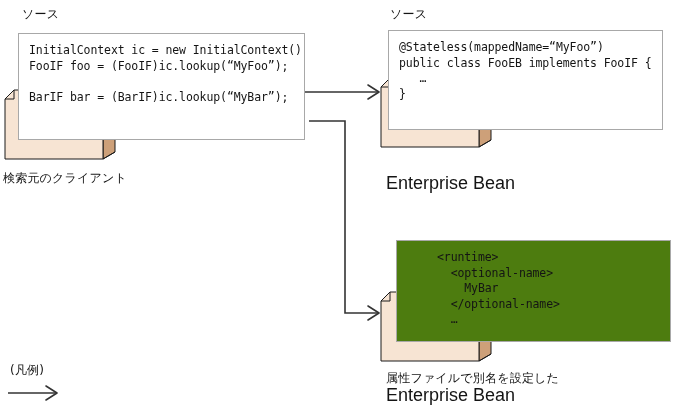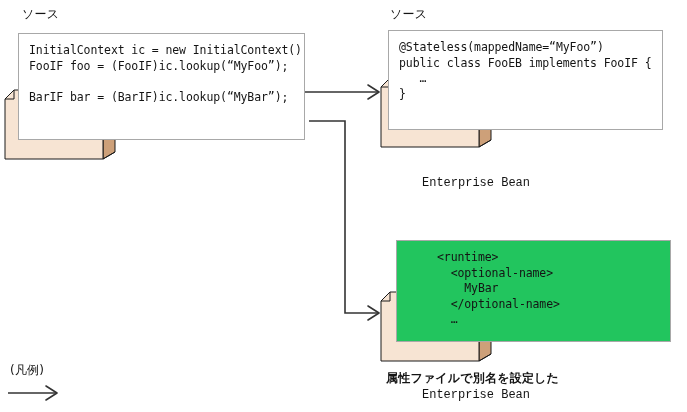--- a/index.html
+++ b/index.html
@@ -24,40 +24,39 @@
   }
   .cap {
     position: absolute;
     font-size: 12px;
     line-height: 16px;
     white-space: pre;
     color: #141414;
     letter-spacing: 0.2px;
   }
   .cap-mono {
-    font-family: Liberation Mono, monospace;
-    font-size: 12px;
+    font-family: Liberation Sans, sans-serif;
+    font-size: 18px;
     letter-spacing: 0px;
-    margin-left: 36px;
   }
   .codebox {
     position: absolute;
     box-sizing: border-box;
     border: 1px solid #a8a8a8;
     font-family: "DejaVu Sans Mono", monospace;
     font-size: 11.5px;
     line-height: 15.5px;
     white-space: pre;
     color: #141414;
     padding: 9px 10px;
     overflow: hidden;
     letter-spacing: -0.1px;
   }
   .codebox.white { background: #ffffff; }
-  .codebox.grey  { background: #22c55e; border-color: #a8a8a8; padding-left: 40px; }
+  .codebox.grey  { background: #4d7c0f; border-color: #a8a8a8; padding-left: 40px; }
 
   
   .bean {
     position: absolute;
   }
   .legend-line { position: absolute; }
   .arrow-layer { position: absolute; left:0; top:0; }
   svg { display: block; overflow: visible; }
 </style>
 </head>
@@ -78,20 +77,21 @@
 
       <polyline points="100,73 112,66" fill="none" stroke="#1a1a1a" stroke-width="1"></polyline>
     </svg>
   </div>
 
   <div class="codebox white" style="left:18px; top:33px; width:287px; height:107px;">InitialContext ic = new InitialContext();
 FooIF foo = (FooIF)ic.lookup(“MyFoo”);
 
 BarIF bar = (BarIF)ic.lookup(“MyBar”);</div>
 
+  <div class="cap" style="left:3px; top:170px;">検索元のクライアント</div>
 
   <div class="cap" style="left:390px; top:6px;">ソース</div>
 
   <div class="bean" style="left:379px; top:74px; width:120px; height:80px;">
     <svg width="120" height="80" viewBox="0 0 120 80">
       <polygon points="100,7 112,0 112,66 100,73" fill="#CDA079" stroke="#1a1a1a" stroke-width="1"></polygon>
       <polygon points="2,13 11,4 100,4 100,73 2,73" fill="#F7E4D3" stroke="#1a1a1a" stroke-width="1"></polygon>
       <polyline points="2,13 11,13 11,4" fill="none" stroke="#1a1a1a" stroke-width="1"></polyline>
       <polyline points="100,73 112,66" fill="none" stroke="#1a1a1a" stroke-width="1"></polyline>
     </svg>
@@ -113,21 +113,21 @@
       <polyline points="100,73 112,66" fill="none" stroke="#1a1a1a" stroke-width="1"></polyline>
     </svg>
   </div>
 
   <div class="codebox grey" style="left:396px; top:240px; width:275px; height:102px;">&lt;runtime&gt;
   &lt;optional-name&gt;
     MyBar
   &lt;/optional-name&gt;
   …</div>
 
-  <div class="cap" style="left:386px; top:370px;font-weight:bold;">属性ファイルで別名を設定した</div>
+  <div class="cap" style="left:386px; top:370px;">属性ファイルで別名を設定した</div>
   <div class="cap cap-mono" style="left:386px; top:387px;">Enterprise Bean</div>
 
   <svg class="arrow-layer" width="687" height="412" viewBox="0 0 687 412">
 
     <polyline points="305,92 378,92" fill="none" stroke="#333333" stroke-width="1.6"></polyline>
     <polyline points="368,85 379,92 368,99" fill="none" stroke="#333333" stroke-width="1.6" stroke-linecap="round" stroke-linejoin="round"></polyline>
 
     <polyline points="309,121 345,121 345,313 378,313" fill="none" stroke="#333333" stroke-width="1.6"></polyline>
     <polyline points="368,306 379,313 368,320" fill="none" stroke="#333333" stroke-width="1.6" stroke-linecap="round" stroke-linejoin="round"></polyline>
   </svg>

